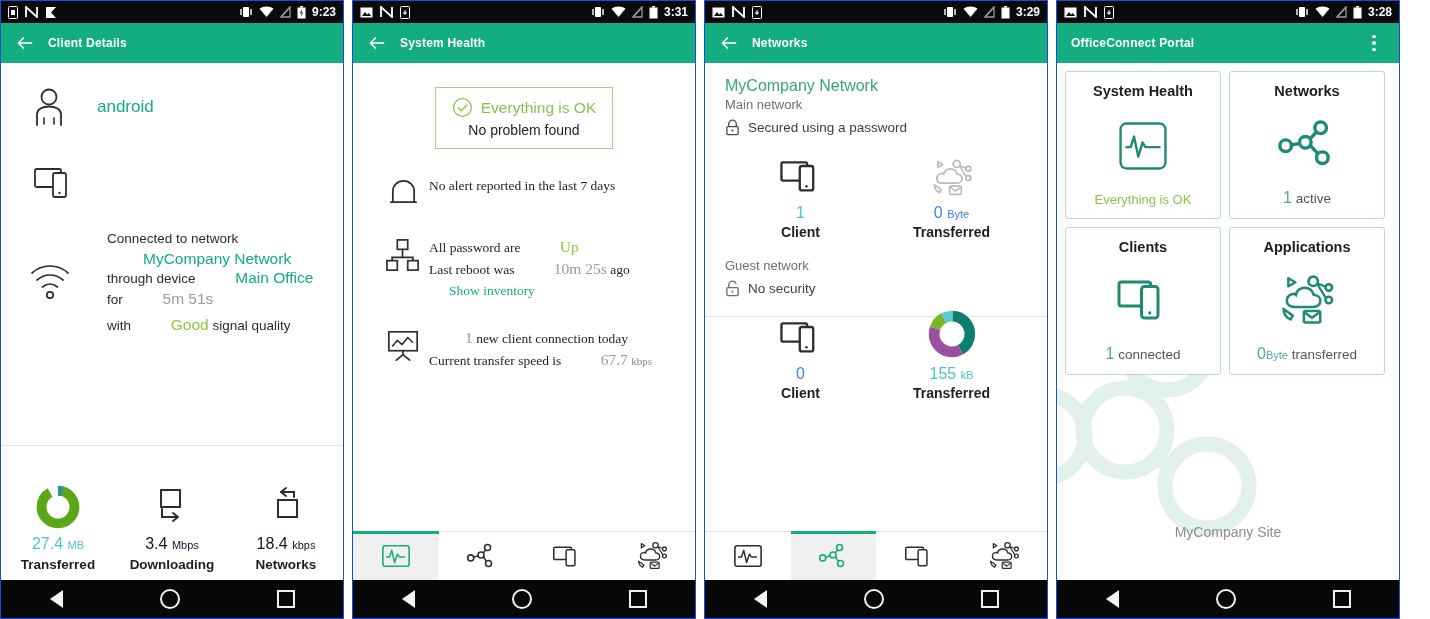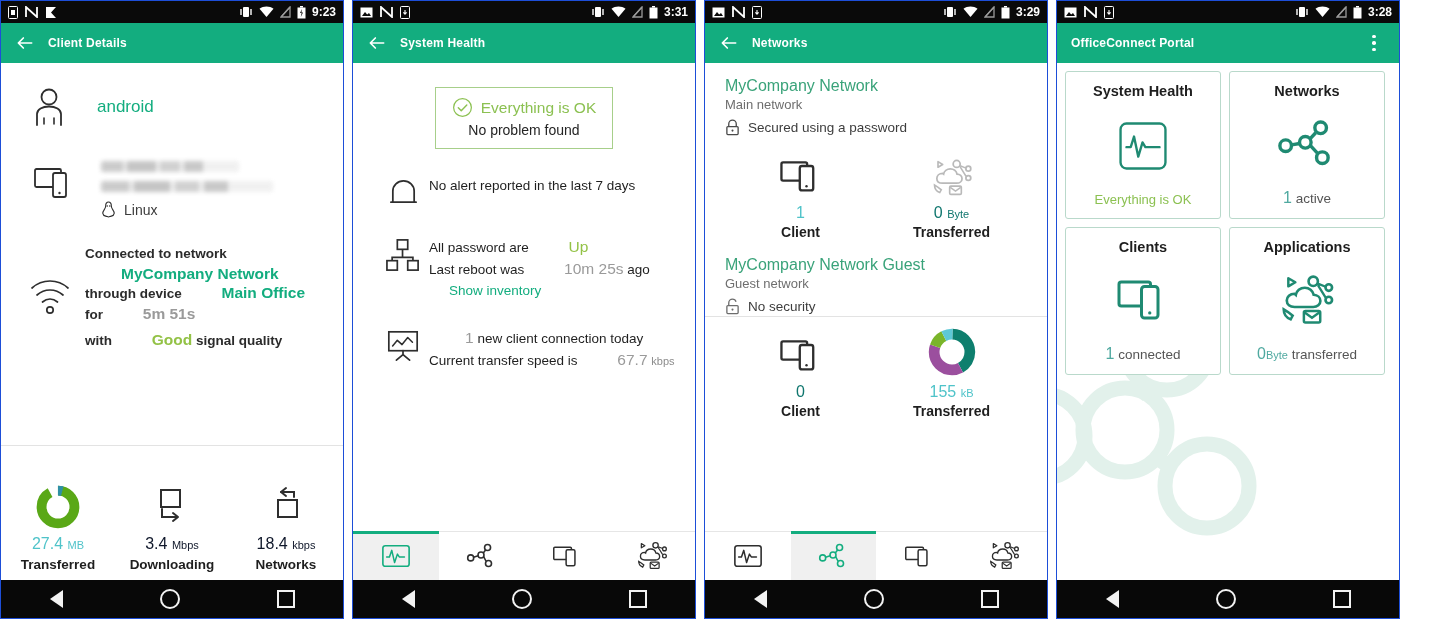--- a/index.html
+++ b/index.html
@@ -29,56 +29,56 @@
   .nav-sq{width:14px;height:14px;border:2px solid #f2f2f2;}
   .p1-user{padding:24px 0 0 30px;display:flex;align-items:center;}
   .p1-user .nm{margin-left:30px;font-size:17px;color:#13ad7f;}
   .p1-dev{padding:34px 0 0 32px;display:flex;align-items:flex-start;}
   .p1-dev .col{margin-left:26px;}
   .blurline{height:11px;border-radius:2px;margin-bottom:9px;
      background:linear-gradient(90deg,#c9c9c9 0 16%,#e8e8e8 16% 19%,#c2c2c2 19% 40%,#ececec 40% 43%,#cfcfcf 43% 57%,#ededed 57% 60%,#c6c6c6 60% 74%,#f0f0f0 74% 100%);
      filter:blur(2.2px);opacity:.95;}
   .os-line{display:flex;align-items:center;gap:8px;font-size:14px;color:#3b3b3b;margin-top:4px;}
   .p1-wifi{padding:26px 0 0 26px;display:flex;align-items:center;}
-  .p1-wifi .col{margin-left:12px;font-size:13.5px;color:#2b2b2b;line-height:19.5px;font-weight:bold;}
+  .p1-wifi .col{margin-left:34px;font-size:13.5px;color:#2b2b2b;line-height:19.5px;}
   .g{color:#13ad7f;}
   .gray{color:#9a9a9a;}
   .lgreen{color:#93c246;}
   .big{font-size:15.5px;padding-left:36px;}
   .p1-stats{position:absolute;left:0;right:0;bottom:8px;display:flex;}
   .stat{flex:1;text-align:center;}
   .stat .ic{height:52px;display:flex;align-items:center;justify-content:center;}
   .stat .v{font-size:16px;color:#0f172a;margin-top:2px;}
   .stat .v .u{font-size:11px;}
   .stat .v.teal{color:#4fc3c9;}
   .stat .lab{font-size:13.5px;font-weight:bold;color:#1e1e1e;margin-top:4px;}
   .divline{position:absolute;left:0;right:0;height:1px;background:#e3e3e3;}
 
   
   .okbox{margin:24px auto 0;width:176px;border:1px solid #a7cf8a;padding:9px 0 10px;text-align:center;}
   .okbox .l1{display:flex;align-items:center;justify-content:center;gap:8px;font-size:15.5px;color:#8cc152;}
   .okbox .l2{font-size:14px;color:#242424;margin-top:4px;}
   .p2-item{display:flex;align-items:flex-start;padding:0 16px 0 24px;margin-top:26px;}
   .p2-item .ic{width:52px;flex:0 0 52px;display:flex;justify-content:center;padding-top:2px;}
-  .p2-item .tx{font-size:13.5px;color:#1f1f1f;line-height:21px;}
+  .p2-item .tx{font-size:13.5px;color:#1f1f1f;line-height:21px;font-family:Liberation Serif, serif;}
   .p2-item .tx .lnk{color:#13ad7f;}
   .tabbar{height:48px;display:flex;border-top:1px solid #e6e6e6;flex:0 0 auto;background:#fff;}
   .tab{flex:1;display:flex;align-items:center;justify-content:center;position:relative;}
   .tab.active{background:#f0f0f0;}
   .tab.active:before{content:"";position:absolute;top:-1px;left:0;right:0;height:3px;background:#13ad7f;}
 
   
   .netcard{padding:14px 0 0 20px;position:relative;}
   .netcard .nm{font-size:16px;color:#3aa37a;}
   .netcard .sub{font-size:13px;color:#6e6e6e;margin-top:2px;}
   .netcard .sec{display:flex;align-items:center;gap:8px;font-size:13.5px;color:#3d3d3d;margin-top:7px;}
   .netstats{display:flex;margin-top:8px;padding-right:20px;}
   .netstats .st{flex:1;text-align:center;}
   .netstats .ic{height:54px;display:flex;align-items:flex-end;justify-content:center;}
-  .netstats .v{font-size:16px;color:#0f766e;margin-top:6px;}
+  .netstats .v{font-size:16px;color:#3b82f6;margin-top:6px;}
   .netstats .v .u{font-size:11px;}
   .netstats .v.teal{color:#4fc3c9;}
   .netstats .lab{font-size:14px;font-weight:bold;color:#1e1e1e;margin-top:2px;}
 
   
   .p4body{position:relative;height:100%;background:#fff;overflow:hidden;}
   .watermark{position:absolute;left:-18px;bottom:-10px;opacity:1;}
   .p4site{position:absolute;left:0;right:0;bottom:40px;text-align:center;font-size:14px;color:#8d8d8d;}
   .tiles{position:relative;display:flex;flex-wrap:wrap;gap:8px;padding:8px;}
   .tile{width:156px;height:148px;border:1px solid #b9d9cb;border-radius:3px;background:#fff;box-sizing:border-box;display:flex;flex-direction:column;align-items:center;padding-top:11px;}
@@ -146,32 +146,20 @@
         </svg>
         <span class="nm">android</span>
       </div>
 
       <div class="p1-dev">
         <svg width="42" height="42" viewBox="0 0 42 42">
           <rect x="2" y="8" width="26" height="18" rx="1.5" fill="none" stroke="#2e2e2e" stroke-width="1.8"></rect>
           <rect x="20" y="12" width="13" height="24" rx="2" fill="#fff" stroke="#2e2e2e" stroke-width="1.8"></rect>
           <circle cx="26.5" cy="32" r="1.2" fill="#2e2e2e"></circle>
         </svg>
-        <div class="col">
-          <div class="blurline" style="width:138px"></div>
-          <div class="blurline" style="width:172px"></div>
-          <div class="os-line">
-            <svg width="15" height="17" viewBox="0 0 15 17">
-              <path d="M7.5 1C5.6 1 4.6 2.8 4.7 4.6c.1 1.5-.4 2.3-1.2 3.6C2.5 9.7 1.6 11 1.8 12.4c.2 1.5 1.4 2.4 2.9 2.7 1.1.2 2 .9 2.8.9s1.7-.7 2.8-.9c1.5-.3 2.7-1.2 2.9-2.7.2-1.4-.7-2.7-1.7-4.2-.8-1.3-1.3-2.1-1.2-3.6C10.4 2.8 9.4 1 7.5 1z" fill="none" stroke="#2e2e2e" stroke-width="1.1"></path>
-              <circle cx="6.2" cy="5" r=".8" fill="#2e2e2e"></circle>
-                <circle cx="8.8" cy="5" r=".8" fill="#2e2e2e"></circle>
-            </svg>
-            <span>Linux</span>
-          </div>
-        </div>
       </div>
 
       <div class="p1-wifi">
         <svg width="46" height="40" viewBox="0 0 46 40">
           <path d="M5 11c5-4.6 11.3-7 18-7s13 2.4 18 7" fill="none" stroke="#2e2e2e" stroke-width="1.7" stroke-linecap="round"></path>
           <path d="M10 18c3.6-3.2 8.2-5 13-5s9.4 1.8 13 5" fill="none" stroke="#2e2e2e" stroke-width="1.7" stroke-linecap="round"></path>
           <path d="M15.5 25c2.2-1.9 4.8-3 7.5-3s5.3 1.1 7.5 3" fill="none" stroke="#2e2e2e" stroke-width="1.7" stroke-linecap="round"></path>
           <circle cx="23" cy="33" r="3.2" fill="none" stroke="#2e2e2e" stroke-width="1.7"></circle>
         </svg>
         <div class="col">
@@ -450,21 +438,20 @@
             </div>
             <div class="v"><span>0</span> <span class="u">Byte</span></div>
             <div class="lab">Transferred</div>
           </div>
         </div>
       </div>
 
       <div class="divline" style="top:253px"></div>
 
       <div class="netcard" style="padding-top:16px">
-        <div class="nm">MyCompany Network Guest</div>
         <div class="sub">Guest network</div>
         <div class="sec">
           <svg width="15" height="17" viewBox="0 0 16 18">
               <path d="M4 8V5.3C4 3 5.8 1.2 8 1.2c1.8 0 3.3 1.2 3.8 2.8" fill="none" stroke="#6d6d6d" stroke-width="1.4"></path>
               <rect x="2" y="8" width="12" height="8.5" rx="1" fill="none" stroke="#6d6d6d" stroke-width="1.4"></rect>
               <circle cx="8" cy="12.3" r="1.1" fill="#6d6d6d"></circle>
             </svg>
           <span>No security</span>
         </div>
         <div class="netstats">
@@ -648,20 +635,21 @@
                 <path d="M6 2l4.5 2.6L6 7.2z" fill="none" stroke="#1f8a72" stroke-width="1.6" stroke-linejoin="round"></path>
                 <path d="M3 22c0 3 2 5.5 4.5 6.5l1.3-2.4-3-2.3L3 22z" fill="none" stroke="#1f8a72" stroke-width="1.6"></path>
                 <rect x="16" y="23" width="10.5" height="7.5" rx="1" fill="none" stroke="#1f8a72" stroke-width="1.6"></rect>
                 <path d="M16.5 24l4.7 3.4 4.7-3.4" fill="none" stroke="#1f8a72" stroke-width="1.5"></path>
               </svg>
             </div>
             <div class="f"><span class="num">0</span><span class="u">Byte</span> <span>transferred</span></div>
           </div>
         </div>
 
+        <div class="p4site">MyCompany Site</div>
       </div>
     </div>
 
     <div class="navbar">
       <div class="nav-tri"></div>
       <div class="nav-cir"></div>
       <div class="nav-sq"></div>
     </div>
   </div>
 

